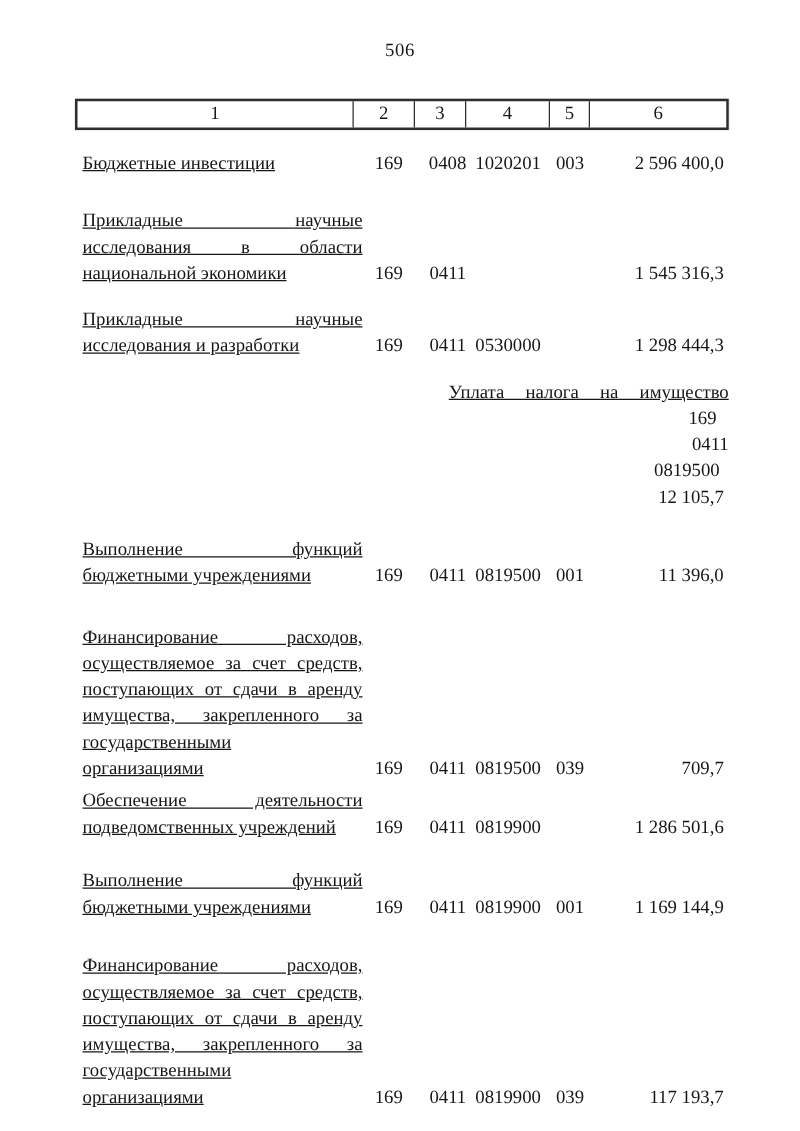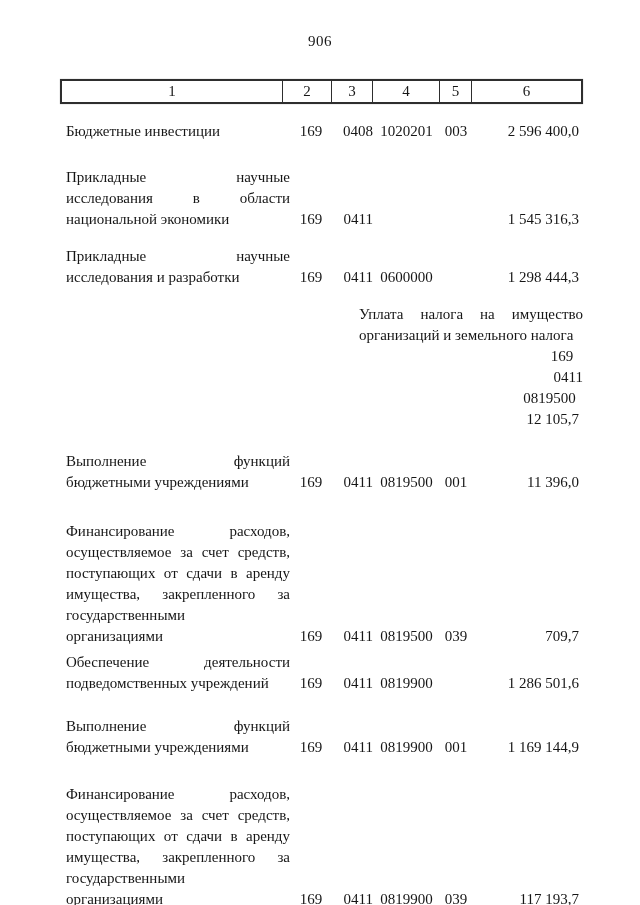--- a/index.html
+++ b/index.html
@@ -48,42 +48,42 @@
   
   .rows{width:523px;}
   .row{
     display:flex;
     align-items:flex-end;
     font-size:15px;
     line-height:21px;
   }
   .cell{box-sizing:border-box;}
   .label{width:230px;padding-left:6px;}
-  .label .line{display:block;}
+  .label .line{display:block;text-decoration:underline;}
   .label .line.j{text-align:justify;text-align-last:justify;}
   .c2{width:42px;text-align:center;}
   .c3{width:41px;text-align:right;}
   .c4{width:67px;text-align:center;}
   .c5{width:32px;text-align:center;}
   .c6{width:111px;text-align:right;padding-right:4px;}
   .rows .row:nth-child(1){margin-top:17px;}
   .rows .row:nth-child(2){margin-top:25px;}
   .rows .row:nth-child(3){margin-top:16px;}
   .rows .row:nth-child(4){margin-top:16px;flex-direction:column;}
   .rows .row:nth-child(5){margin-top:21px;}
   .rows .row:nth-child(6){margin-top:28px;}
   .rows .row:nth-child(7){margin-top:5px;}
   .rows .row:nth-child(8){margin-top:22px;}
   .rows .row:nth-child(9){margin-top:26px;}
 </style>
 </head>
 <body>
 
 <div class="page">
-  <div class="page-number">906</div>
+  <div class="page-number">506</div>
 
   <div class="content">
     <div class="header-table">
         <div class="hcell hw0">1</div>
         <div class="hcell hw1">2</div>
         <div class="hcell hw2">3</div>
         <div class="hcell hw3">4</div>
         <div class="hcell hw4">5</div>
         <div class="hcell hw5">6</div>
       </div>
@@ -110,28 +110,27 @@
           <div class="cell c5"></div>
           <div class="cell c6">1 545 316,3</div>
         </div>
         <div class="row">
           <div class="cell label">
             <span class="line j">Прикладные научные</span>
             <span class="line">исследования и разработки</span>
           </div>
           <div class="cell c2">169</div>
           <div class="cell c3">0411</div>
-          <div class="cell c4">0600000</div>
+          <div class="cell c4">0530000</div>
           <div class="cell c5"></div>
           <div class="cell c6">1 298 444,3</div>
         </div>
         <div class="row">
           <div class="cell label">
             <span class="line j">Уплата налога на имущество</span>
-            <span class="line">организаций и земельного налога</span>
           </div>
           <div class="cell c2">169</div>
           <div class="cell c3">0411</div>
           <div class="cell c4">0819500</div>
           <div class="cell c5"></div>
           <div class="cell c6">12 105,7</div>
         </div>
         <div class="row">
           <div class="cell label">
             <span class="line j">Выполнение функций</span>

